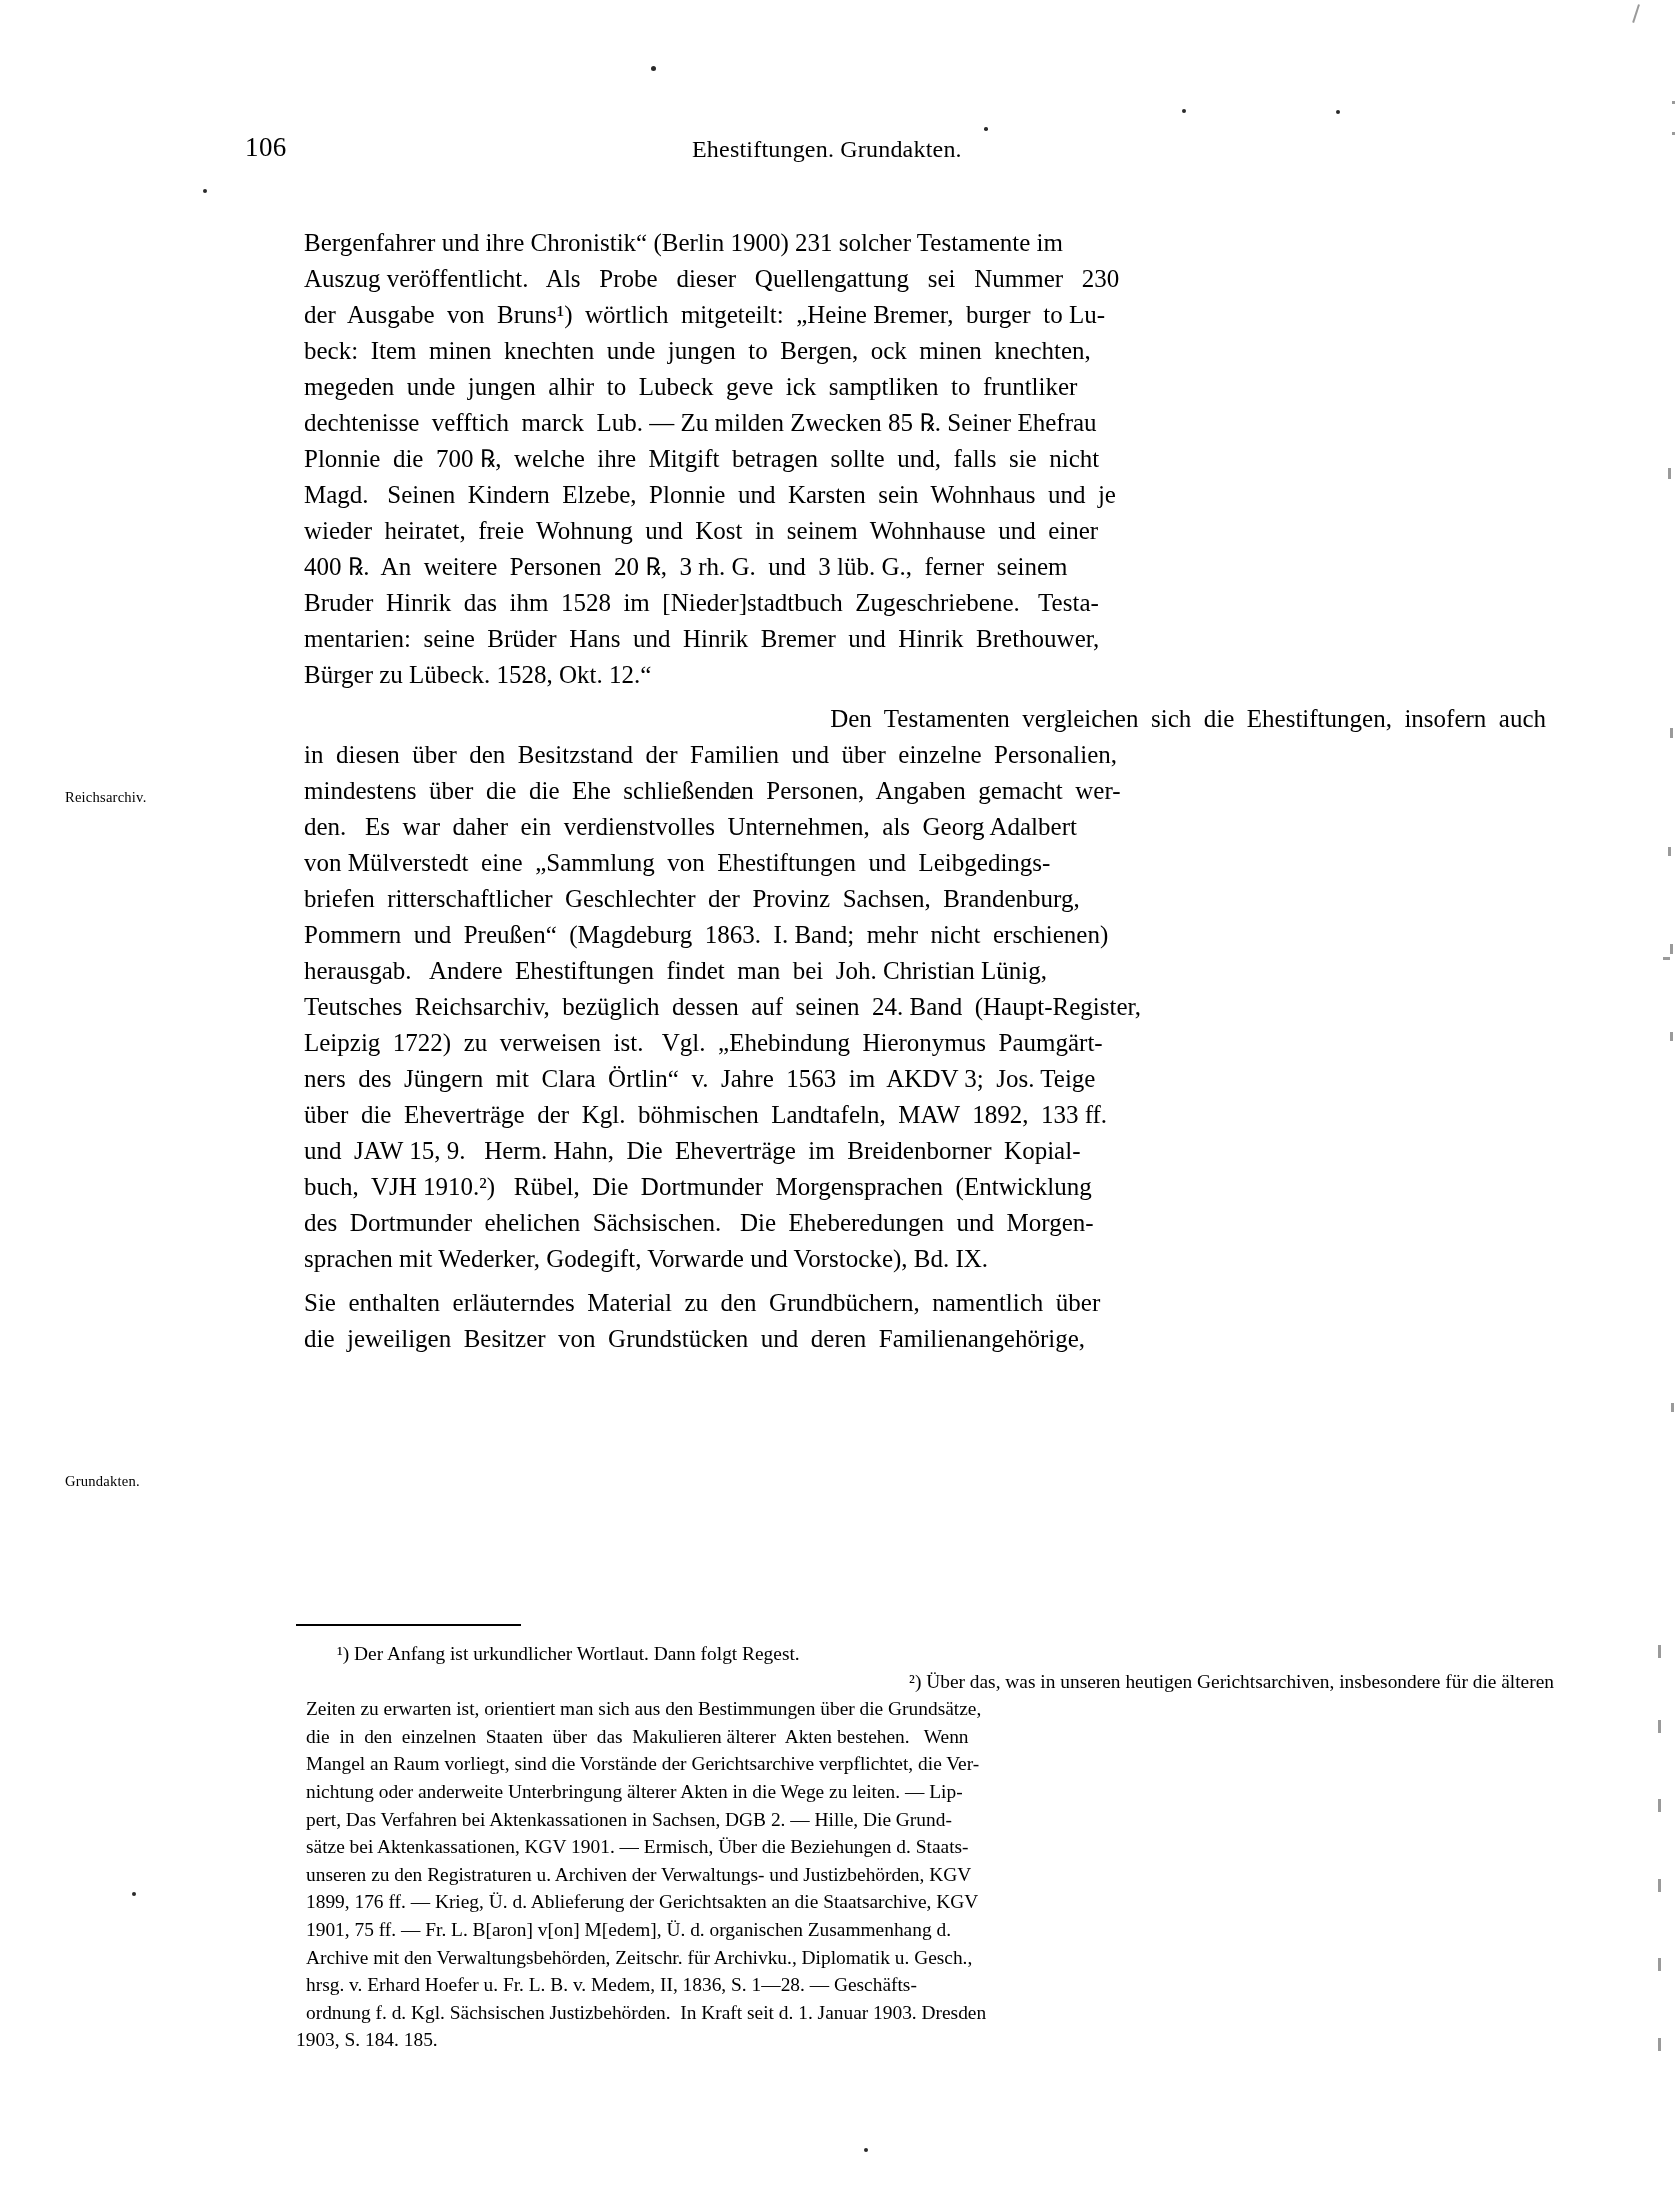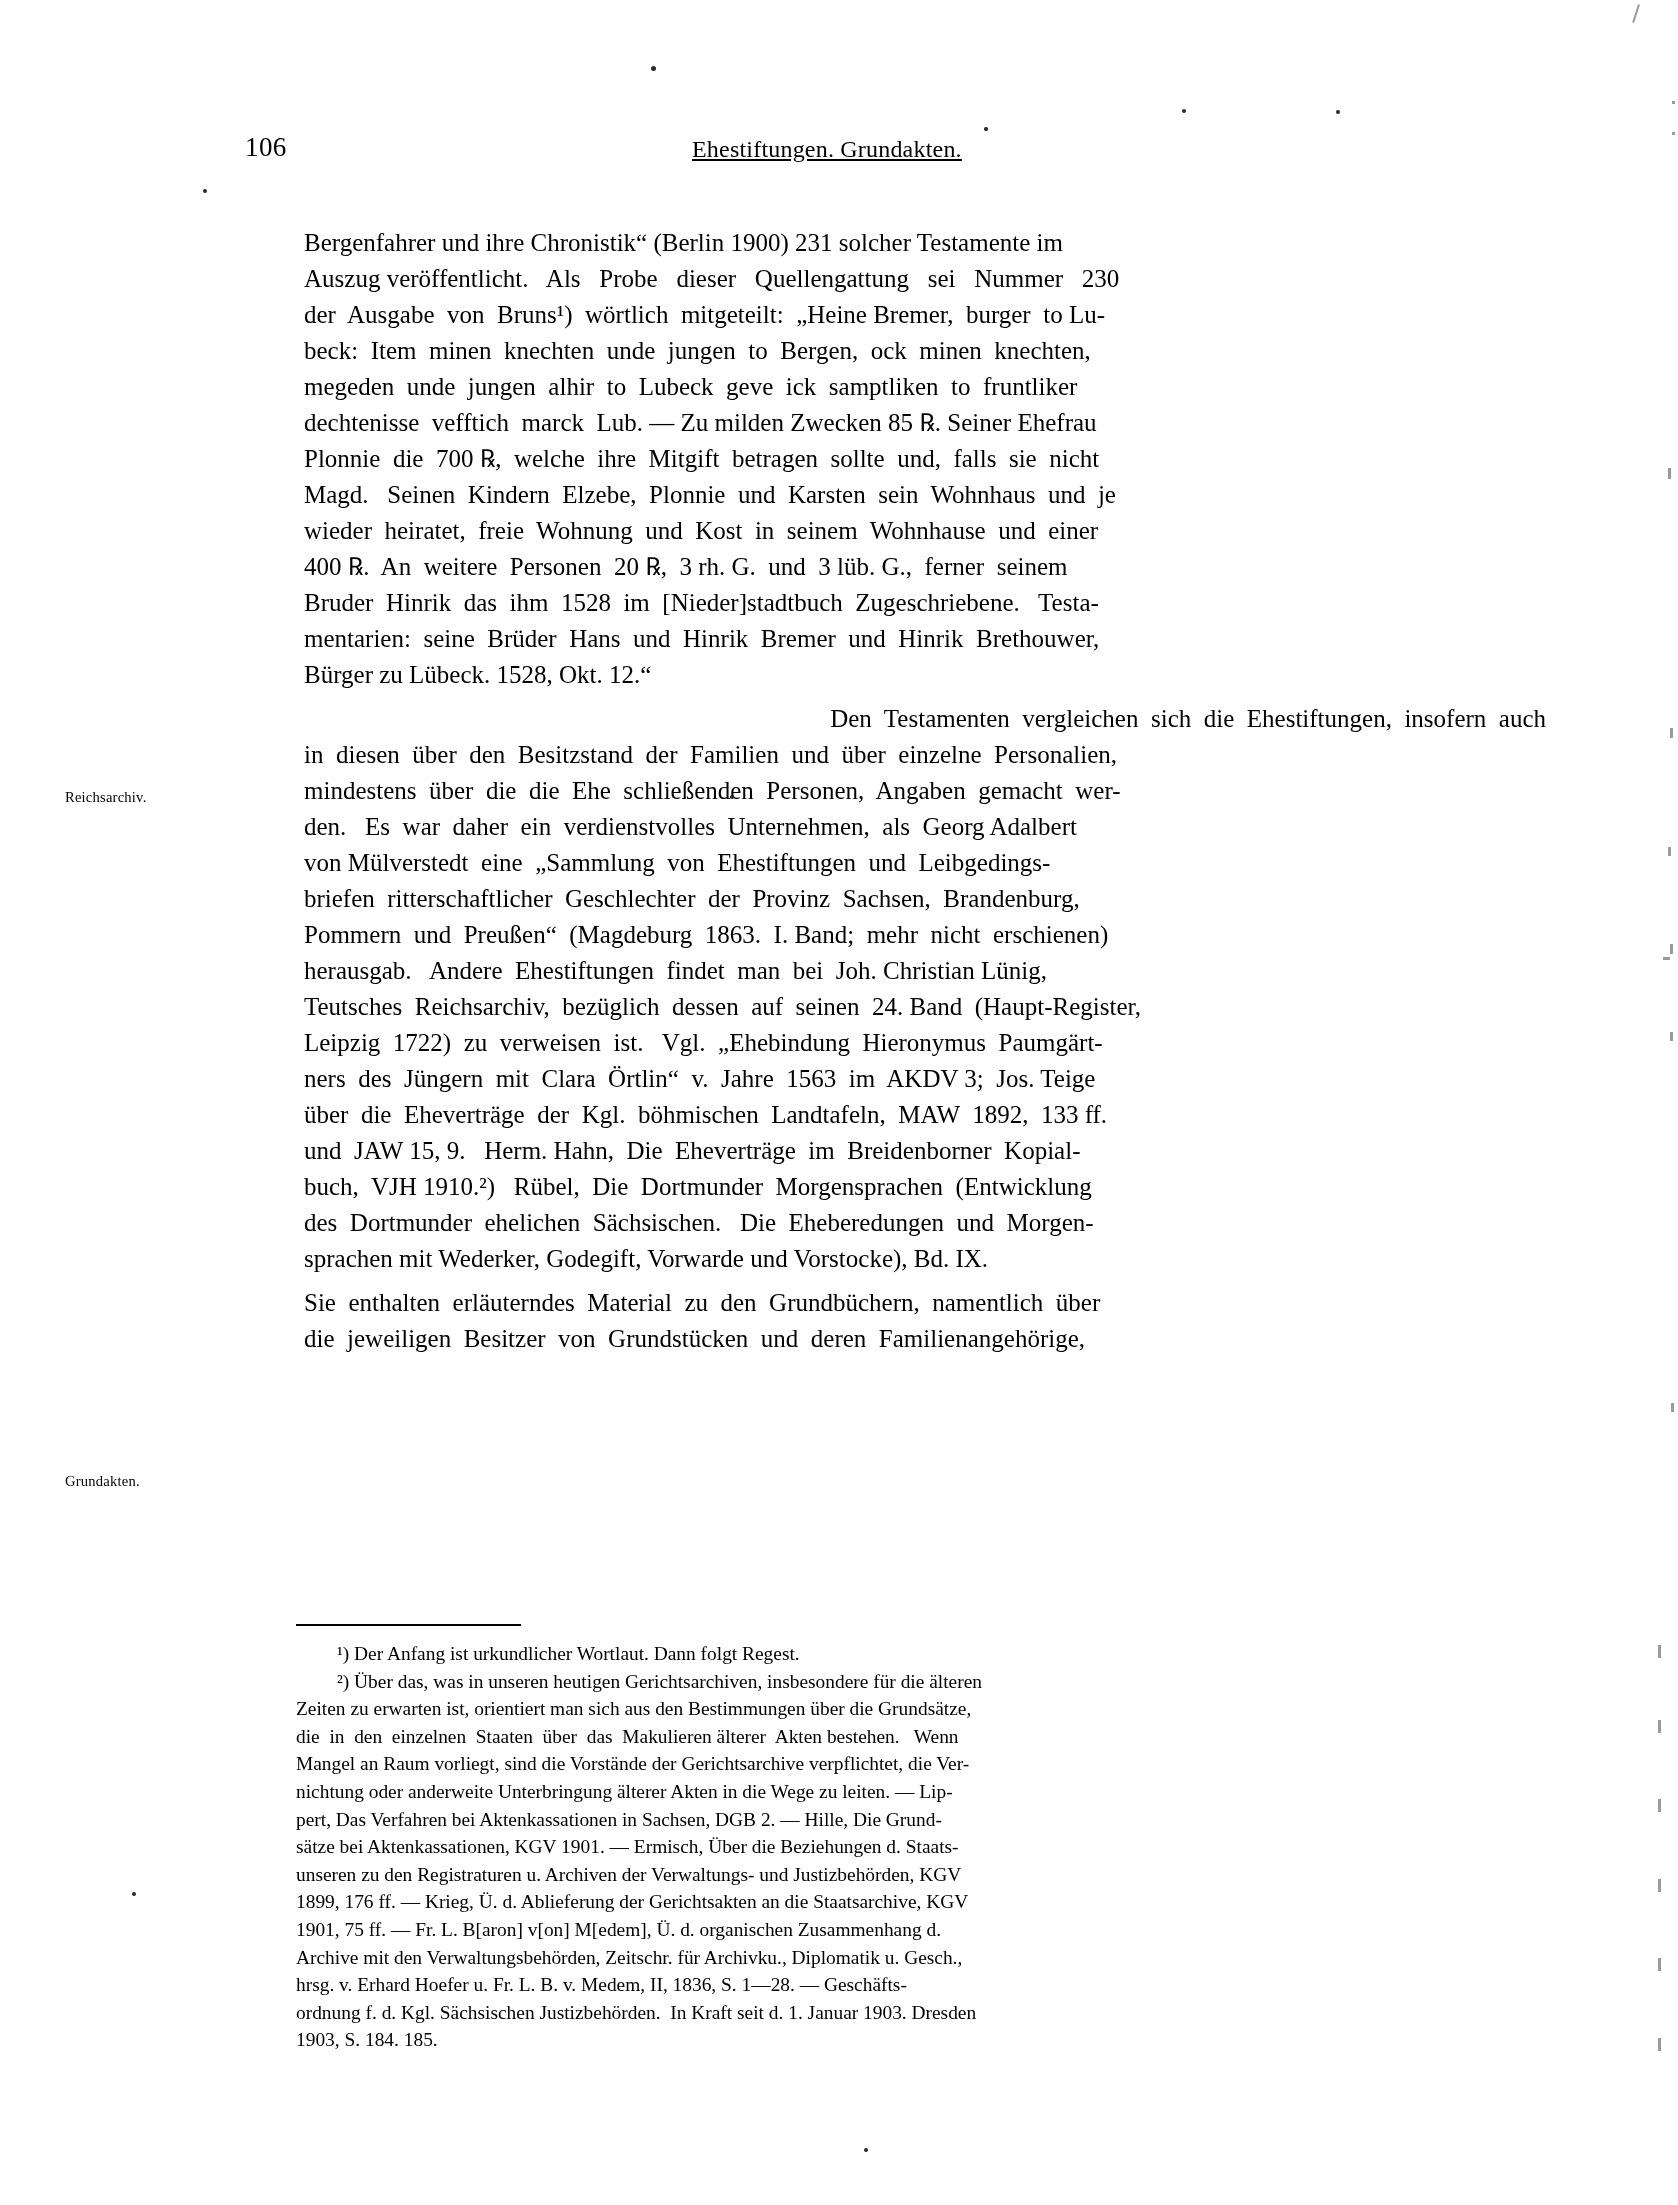--- a/index.html
+++ b/index.html
@@ -33,21 +33,20 @@
     top: 0;
     font-size: 27px;
     letter-spacing: 0.4px;
   }
   .running-title {
     position: absolute;
     left: 692px;
     top: 3.5px;
     font-size: 24px;
     letter-spacing: 0.2px;
-    text-decoration: underline;
   }
 
   
   .textblock {
     position: absolute;
     left: 296px;
     top: 217px;
     width: 1258px;
   }
   .para {
@@ -93,21 +92,21 @@
     top: 1640px;
     width: 1258px;
   }
   .fn {
     font-size: 19.4px;
     line-height: 27.6px;
     text-align: justify;
     margin: 0;
   }
   .fn .ln { display: block; white-space: nowrap; }
-  .fn .ln.j { display: flex; justify-content: flex-start; }
+  .fn .ln.j { display: flex; justify-content: space-between; margin-left: 10px; }
   .fn .ln.j > span { white-space: pre; }
   .fn-indent { display: inline-block; width: 41px; }
 
   
   .speck {
     position: absolute;
     background: #2a2a2a;
     border-radius: 50%;
   }
   .edge-mark {

